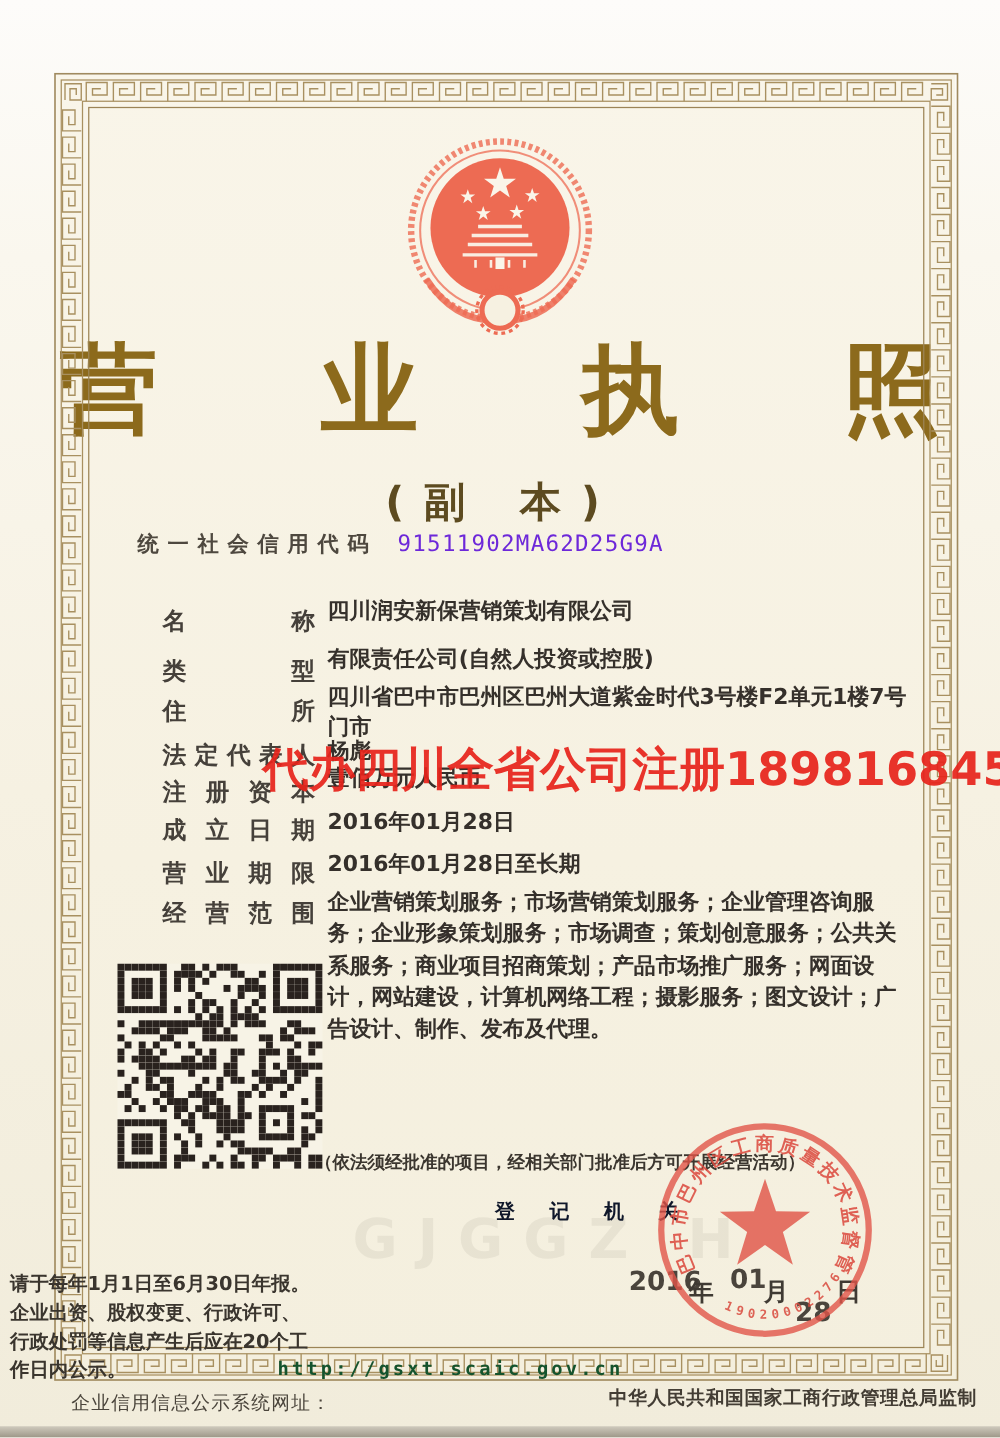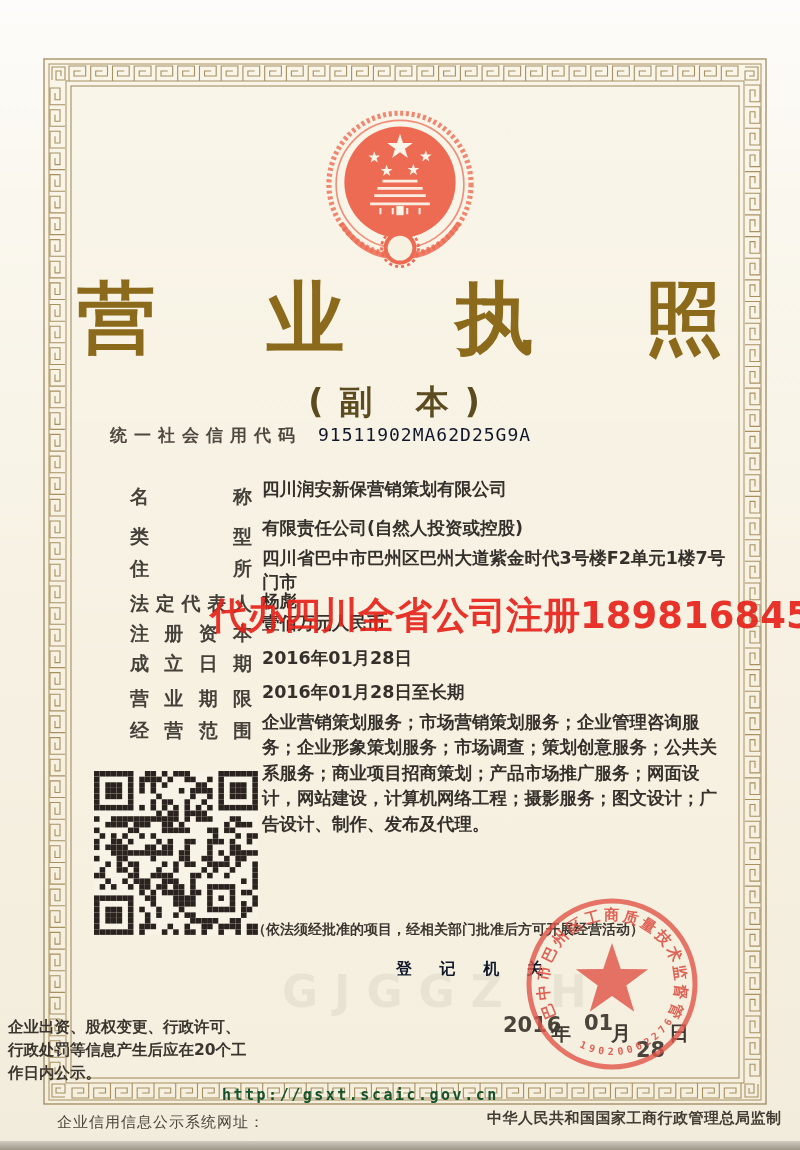--- a/index.html
+++ b/index.html
@@ -8,28 +8,28 @@
     background:linear-gradient(180deg,#fdfcfa 0%,#faf7ee 18%,#f6f1e2 55%,#f1ecdb 100%);
     font-family:"DejaVu Sans","Liberation Sans",sans-serif;
     color:#35302b;
   }
   .abs{position:absolute;}
   .paper-inner{left:45px;top:60px;width:719px;height:1043px;
     background:linear-gradient(180deg,#f9f5e9 0%,#f6f1e1 60%,#f4efde 100%);}
   
   .license-title{left:0;top:278px;width:800px;text-align:center;
     font-size:78px;font-weight:700;color:#8c6a1c;
-    letter-spacing:42px;text-indent:42px;line-height:1.05;margin:0;}
+    letter-spacing:42px;text-indent:42px;line-height:1.05;margin:0;font-family:Liberation Mono, monospace;}
   .license-subtitle{left:0;top:380px;width:788px;text-align:center;
     font-size:33px;font-weight:700;color:#5d4b20;letter-spacing:16px;text-indent:16px;}
   .credit-row{left:110px;top:424px;width:620px;display:flex;justify-content:flex-start;
     align-items:baseline;gap:16px;white-space:nowrap;}
   .credit-label{font-size:17px;font-weight:700;color:#4e483f;letter-spacing:7px;}
   .credit-code{font-family:"DejaVu Sans Mono","Liberation Mono",monospace;
-    font-size:18px;color:#0f172a;letter-spacing:1px;}
+    font-size:18px;color:#6d28d9;letter-spacing:1px;}
   
   .f-label{left:130px;width:122px;font-size:19px;font-weight:600;color:#45403a;}
   .spread{display:flex;justify-content:space-between;}
   .f-value{left:262px;width:472px;font-size:17.5px;font-weight:700;color:#35302b;line-height:24px;}
   
   .promo-watermark{left:210px;top:591px;font-size:37px;font-weight:700;
     color:#e7231b;white-space:nowrap;opacity:.92;letter-spacing:0px;z-index:30;}
   .ghost-text{left:282px;top:966px;font-size:44px;font-weight:700;color:#8e897b;
     letter-spacing:16px;opacity:.12;z-index:1;}
   
@@ -587,20 +587,21 @@
 </svg>
 
 <span class="abs date-piece date-num" style="left:503px;top:1013px;">2016</span>
 <span class="abs date-piece date-unit" style="left:551px;top:1020px;">年</span>
 <span class="abs date-piece date-num" style="left:584px;top:1011px;">01</span>
 <span class="abs date-piece date-unit" style="left:611px;top:1020px;">月</span>
 <span class="abs date-piece date-num" style="left:636px;top:1012px;margin-top:26px;">28</span>
 <span class="abs date-piece date-unit" style="left:669px;top:1020px;">日</span>
 
 <div class="abs annual-notice">
+  <div>请于每年1月1日至6月30日年报。</div>
   <div>企业出资、股权变更、行政许可、</div>
   <div>行政处罚等信息产生后应在20个工</div>
   <div>作日内公示。</div>
 </div>
 
 <div class="abs site-url">http://gsxt.scaic.gov.cn</div>
 <div class="abs site-label">企业信用信息公示系统网址：</div>
 <div class="abs supervisor">中华人民共和国国家工商行政管理总局监制</div>
 
 <div class="abs scan-strip"></div>

